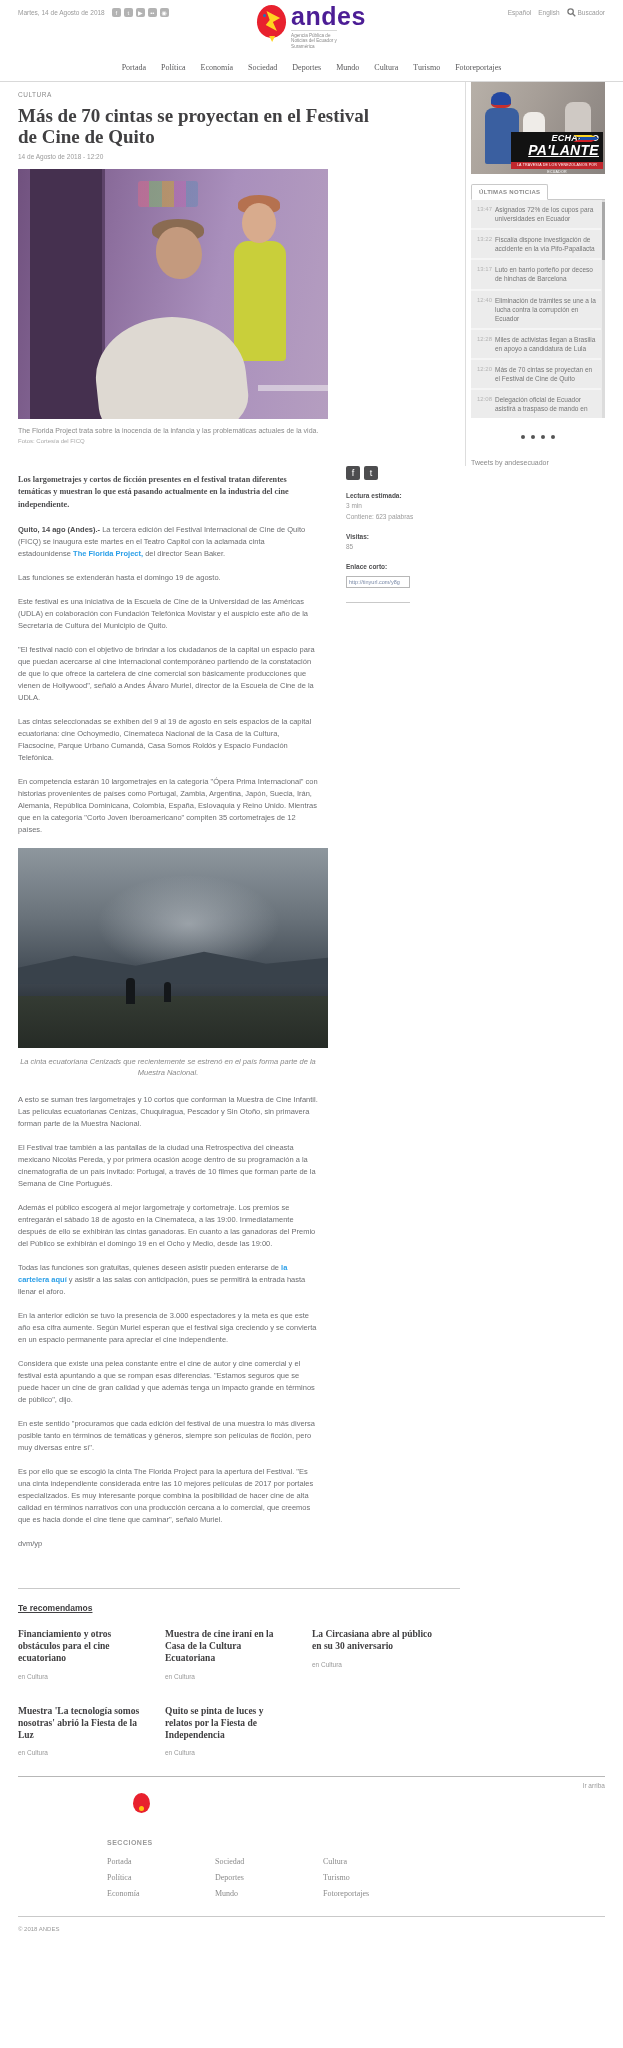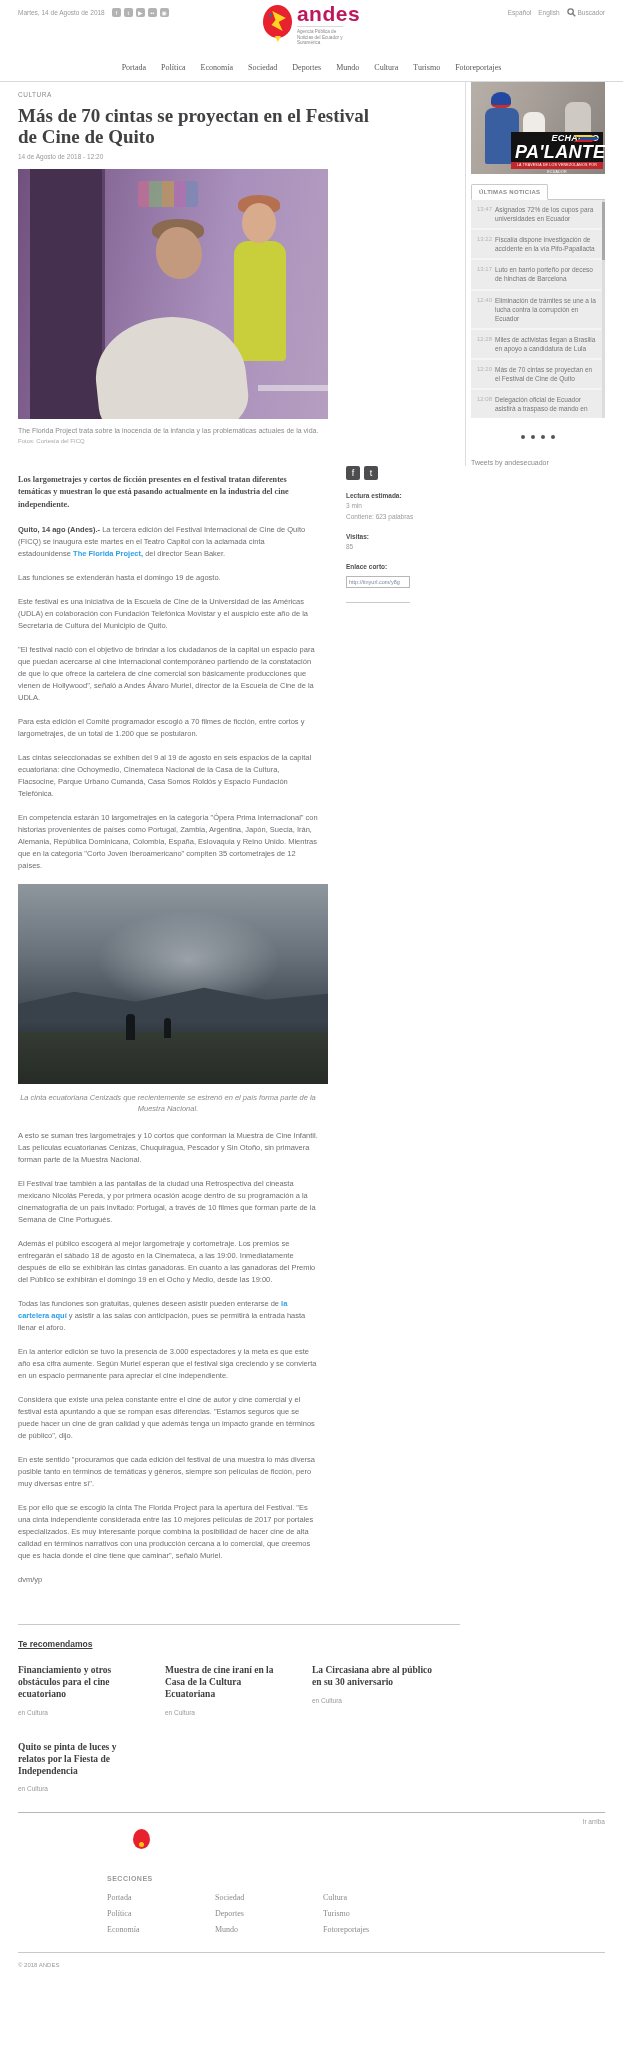--- a/index.html
+++ b/index.html
@@ -19,21 +19,21 @@
   .searchbtn{display:flex;align-items:center;gap:2px;}
 
   
   .logo-row{display:flex;justify-content:center;align-items:flex-start;gap:5px;padding-top:5px;}
   .logo-mark{width:29px;height:33px;background:#e8212e;border-radius:50%/52% 52% 48% 48%;position:relative;flex:none;}
   .logo-mark::before{content:"";position:absolute;left:7px;top:6px;width:16px;height:20px;background:#ffd520;
                      clip-path:polygon(15% 0,100% 35%,55% 55%,80% 100%,10% 70%,35% 45%);}
   .logo-mark::after{content:"";position:absolute;left:6px;top:9px;width:3px;height:3px;border-radius:50%;background:#1b75bb;}
   .logo-tail{position:absolute;left:12px;bottom:-4px;width:6px;height:6px;background:#ffd520;
              clip-path:polygon(50% 100%,0 0,100% 0);}
-  .wordmark{font-size:21px;font-weight:bold;color:#be185d;letter-spacing:.5px;line-height:.9;}
+  .wordmark{font-size:25px;font-weight:bold;color:#4c1d95;letter-spacing:.5px;line-height:.9;}
   .tagline{font-size:4.6px;color:#8a8a8a;width:46px;line-height:1.25;margin-top:2px;border-top:1px solid #d9d9d9;padding-top:2px;}
 
   
   .mainnav{display:flex;justify-content:center;gap:15px;margin-top:7px;padding-bottom:9px;
            font-family:"Liberation Serif",serif;font-size:8px;color:#58585a;}
   .rule{border-top:1px solid #d9d9d9;margin:0 0;}
 
   
   .content{display:flex;align-items:flex-start;padding:0 18px;}
   .main{width:442px;flex:none;}
@@ -111,21 +111,21 @@
   .thumb{width:134px;height:92px;position:relative;overflow:hidden;cursor:pointer;
          background:linear-gradient(115deg,#b7b0a8 0%,#a79f98 40%,#948d88 75%,#89837f 100%);}
   .thumb .p1{position:absolute;left:14px;top:26px;width:34px;height:56px;background:#3a5fa0;border-radius:8px 8px 2px 2px;}
   .thumb .cap{position:absolute;left:20px;top:10px;width:20px;height:13px;background:#2448a0;border-radius:50% 50% 30% 30%;
               border-bottom:3px solid #c62f2f;}
   .thumb .p2{position:absolute;right:14px;top:20px;width:26px;height:50px;background:#cfc9c4;border-radius:8px 8px 2px 2px;}
   .thumb .nun{position:absolute;left:52px;top:30px;width:22px;height:40px;background:#efece8;border-radius:8px 8px 0 0;}
   .ech-box{position:absolute;right:2px;bottom:12px;width:92px;height:30px;background:#121212;color:#fff;
            font-style:italic;font-weight:bold;text-align:right;padding:2px 4px;box-sizing:border-box;line-height:1;}
   .ech-l1{font-size:9px;letter-spacing:.3px;}
-  .ech-l2{font-size:18px;letter-spacing:.3px;}
+  .ech-l2{font-size:14px;letter-spacing:.3px;text-decoration:underline;}
   .ech-flag{position:absolute;right:4px;top:3px;width:26px;height:7px;
             background:linear-gradient(180deg,#ffd520 0 34%,#1b4faa 34% 67%,#d01f26 67% 100%);
             clip-path:polygon(0 0,70% 0,100% 50%,70% 100%,0 100%,30% 50%);}
   .ech-strip{position:absolute;right:2px;bottom:5px;width:92px;height:7px;background:#c1272d;color:#fff;
              font-size:3.6px;text-align:center;line-height:7px;letter-spacing:.2px;}
 
   .tabrow{display:flex;margin-top:10px;border-bottom:1px solid #c9c9c9;}
   .tab{background:#fff;border:1px solid #c9c9c9;border-bottom:1px solid #fff;margin-bottom:-1px;
        padding:4px 7px;font-size:6px;font-weight:bold;color:#8a8a8a;letter-spacing:.3px;border-radius:2px 2px 0 0;}
   .newslist{background:#ececec;position:relative;padding-right:4px;}
@@ -225,21 +225,20 @@
       <div class="capt">The Florida Project trata sobre la inocencia de la infancia y las problemáticas actuales de la vida.</div>
       <div class="credit">Fotos: Cortesía del FICQ</div>
 
       <div class="article-flex">
         <div class="atext">
           <p class="lead">Los largometrajes y cortos de ficción presentes en el festival tratan diferentes temáticas y muestran lo que está pasando actualmente en la industria del cine independiente.</p>
           <p><b>Quito, 14 ago (Andes).-</b><span> La tercera edición del Festival Internacional de Cine de Quito (FICQ) se inaugura este martes en el Teatro Capitol  con la aclamada cinta estadounidense </span><a class="lnk">The Florida Project,</a><span> del director Sean Baker.</span></p>
           <p>Las funciones se extenderán hasta el domingo 19 de agosto.</p>
           <p>Este festival es una iniciativa de la Escuela de Cine de la Universidad de las Américas (UDLA) en colaboración con Fundación Telefónica Movistar y el auspicio este año de la Secretaría de Cultura del Municipio de Quito.</p>
           <p>"El festival nació con el objetivo de brindar a los ciudadanos de la capital un espacio para que puedan acercarse al cine internacional contemporáneo partiendo de la constatación de que lo que ofrece la cartelera de cine comercial son básicamente producciones que vienen de Hollywood", señaló a Andes Álvaro Muriel, director de la Escuela de Cine de la UDLA.</p>
-          <p>Para esta edición el Comité programador escogió a 70 filmes de ficción, entre cortos y largometrajes, de un total de 1.200 que se postularon.</p>
           <p>Las cintas seleccionadas se exhiben del 9 al 19 de agosto en seis espacios de la capital ecuatoriana: cine Ochoymedio, Cinemateca Nacional de la Casa de la Cultura, Flacsocine, Parque Urbano Cumandá, Casa Somos Roldós y Espacio Fundación Telefónica.</p>
           <p>En competencia estarán 10 largometrajes en la categoría "Ópera Prima Internacional" con historias provenientes de países como Portugal, Zambia, Argentina, Japón, Suecia, Irán, Alemania, República Dominicana, Colombia, España, Eslovaquia y Reino Unido. Mientras que en la categoría "Corto Joven Iberoamericano" compiten  35 cortometrajes de 12 países.</p>
 
           <div class="img2">
             <div class="ridge"></div>
               <div class="ground"></div>
               <div class="fig1"></div>
               <div class="fig2"></div>
           </div>
           <div class="capt2">La cinta ecuatoriana Cenizads que recientemente se estrenó en el país forma parte de la Muestra Nacional.</div>
@@ -280,20 +279,24 @@
           </div>
           <div class="rec-item">
             <h4>Muestra de cine iraní en la Casa de la Cultura Ecuatoriana</h4>
             <div class="rec-cat">en Cultura</div>
           </div>
           <div class="rec-item">
             <h4>La Circasiana abre al público en su 30 aniversario</h4>
             <div class="rec-cat">en Cultura</div>
           </div>
           <div class="rec-item">
+            <h4>Muestra 'La tecnología somos nosotras' abrió la Fiesta de la Luz</h4>
+            <div class="rec-cat">en Cultura</div>
+          </div>
+          <div class="rec-item">
             <h4>Quito se pinta de luces y relatos por la Fiesta de Independencia</h4>
             <div class="rec-cat">en Cultura</div>
           </div>
         </div>
     </div>
 
     <aside class="sidebar">
       <div class="thumb">
         <div class="p2"></div>
           <div class="nun"></div>

